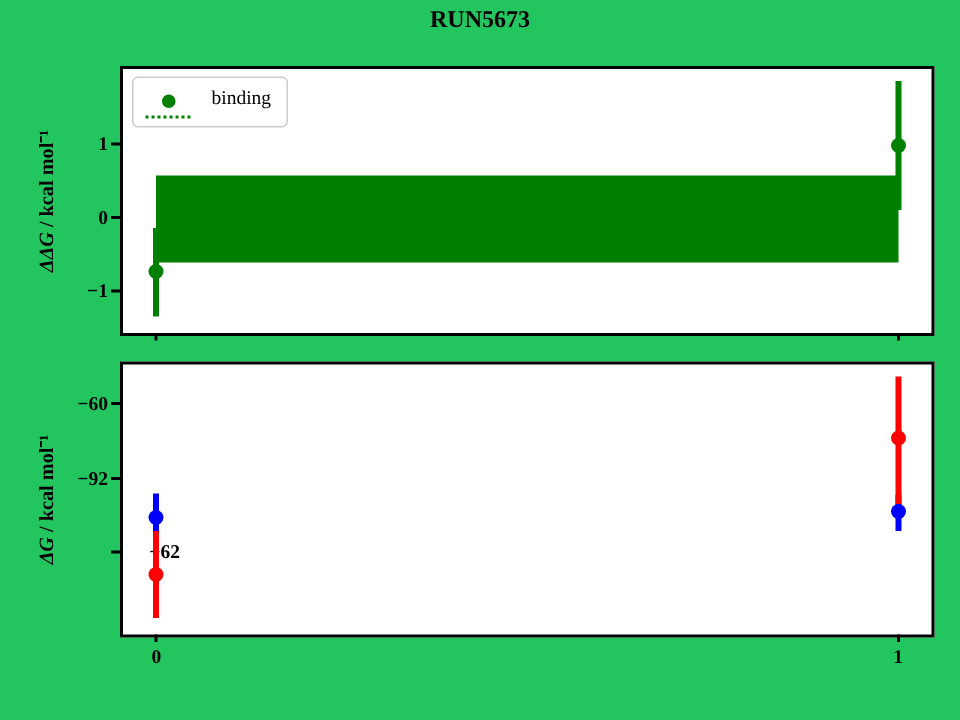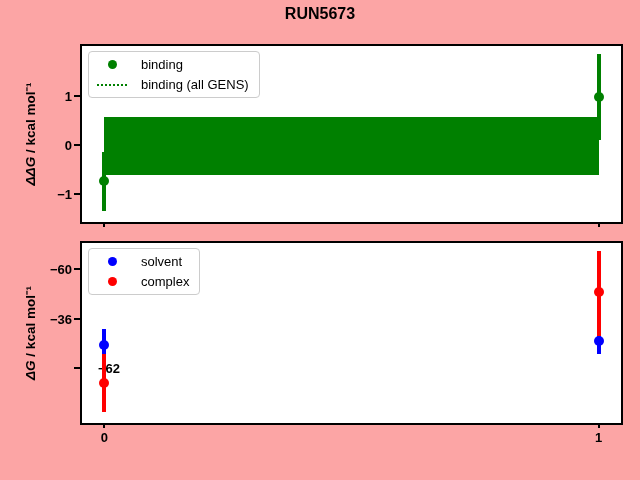--- a/index.html
+++ b/index.html
@@ -1,18 +1,18 @@
 <!DOCTYPE html>
 <html><head>
 <meta charset="utf-8">
 <style>
   html,body{margin:0;padding:0;background:#ffffff;}
   .figure{
-    position:relative;width:640px;height:480px;background:#fca5a5;
-    font-family:Liberation Sans, sans-serif;color:#000;
+    position:relative;width:640px;height:480px;background:#22c55e;
+    font-family:Liberation Serif, serif;color:#000;
     overflow:hidden;
   }
   .fig-title{
     position:absolute;left:0;top:5px;width:640px;text-align:center;
     font-size:16px;font-weight:bold;
   }
   .axes{
     position:absolute;border:2px solid #000;background:#fff;box-sizing:border-box;
   }
   .ytick{position:absolute;left:-8px;width:6px;height:2px;background:#000;}
@@ -36,21 +36,21 @@
   }
   .band{position:absolute;}
   .ebar{position:absolute;width:4px;}
   .marker{position:absolute;width:10px;height:10px;border-radius:50%;}
   .legend{
     position:absolute;left:6px;top:5px;z-index:10;
     border:1px solid #cccccc;border-radius:4px;background:rgba(255,255,255,0.9);
     padding:5px 10px 5px 6px;display:flex;flex-direction:column;gap:5px;
     font-size:13px;line-height:15px;white-space:nowrap;
   }
-  .lrow{display:flex;align-items:center;gap:12px;}
+  .lrow{display:flex;align-items:flex-end;gap:12px;}
   .swatch{width:34px;display:flex;justify-content:center;align-items:center;flex:0 0 34px;}
   .ldot{width:9px;height:9px;border-radius:50%;}
   .dline{width:30px;height:0;border-top:2.5px dotted;}
 </style>
 </head>
 <body>
 
 <div class="figure">
   <div class="fig-title">RUN5673</div>
 
@@ -72,57 +72,42 @@
         <div class="lrow">
           <div class="swatch">
             <div class="ldot" style="background: rgb(0, 128, 0);"></div>
           </div>
           <div class="llabel">binding</div>
         </div>
         <div class="lrow">
           <div class="swatch">
             <div class="dline" style="border-top-color: rgb(0, 128, 0);"></div>
           </div>
-          <div class="llabel">binding (all GENS)</div>
         </div>
       </div>
     </div>
   <div class="axes" id="axes-dg" style="left:80px;top:241px;width:543px;height:184px;">
       <div class="ytick" style="top: 25.2088px;"></div>
       <div class="yticklabel" style="top: 26.2088px;">−60</div>
       <div class="ytick" style="top: 74.6593px;"></div>
-      <div class="yticklabel" style="top: 75.6593px;">−36</div>
+      <div class="yticklabel" style="top: 75.6593px;">−92</div>
       <div class="ytick" style="top: 124.11px;"></div>
       <div class="yticklabel" style="top: 125.11px; margin-left: 48px;">−62</div>
       <div class="xtick" style="left: 21.2523px; top: 180px;"></div>
       <div class="xticklabel" style="left: 22.2523px; top: 187px;">0</div>
       <div class="xtick" style="left: 515.748px; top: 180px;"></div>
       <div class="xticklabel" style="left: 516.748px; top: 187px;">1</div>
       <div class="ebar" style="left: 20.2523px; top: 86.044px; height: 31.1538px; background: rgb(0, 0, 255);"></div>
       <div class="marker" style="left: 17.2523px; top: 96.8681px; background: rgb(0, 0, 255);"></div>
       <div class="ebar" style="left: 514.748px; top: 87.033px; height: 24.2308px; background: rgb(0, 0, 255);"></div>
       <div class="marker" style="left: 511.748px; top: 92.9121px; background: rgb(0, 0, 255);"></div>
       <div class="ebar" style="left: 20.2523px; top: 110.769px; height: 58.3516px; background: rgb(255, 0, 0);"></div>
       <div class="marker" style="left: 17.2523px; top: 134.945px; background: rgb(255, 0, 0);"></div>
       <div class="ebar" style="left: 514.748px; top: 8.40659px; height: 85.0549px; background: rgb(255, 0, 0);"></div>
       <div class="marker" style="left: 511.748px; top: 44.4505px; background: rgb(255, 0, 0);"></div>
-      <div class="legend">
-        <div class="lrow">
-          <div class="swatch">
-            <div class="ldot" style="background: rgb(0, 0, 255);"></div>
-          </div>
-          <div class="llabel">solvent</div>
-        </div>
-        <div class="lrow">
-          <div class="swatch">
-            <div class="ldot" style="background: rgb(255, 0, 0);"></div>
-          </div>
-          <div class="llabel">complex</div>
-        </div>
-      </div>
     </div>
 
   <div class="ylabel" style="left:30px;top:134px;">
     <span class="math">ΔΔG</span><span> / kcal mol⁻¹</span>
   </div>
   <div class="ylabel" style="left:30px;top:333px;">
     <span class="math">ΔG</span><span> / kcal mol⁻¹</span>
   </div>
 </div>
 

